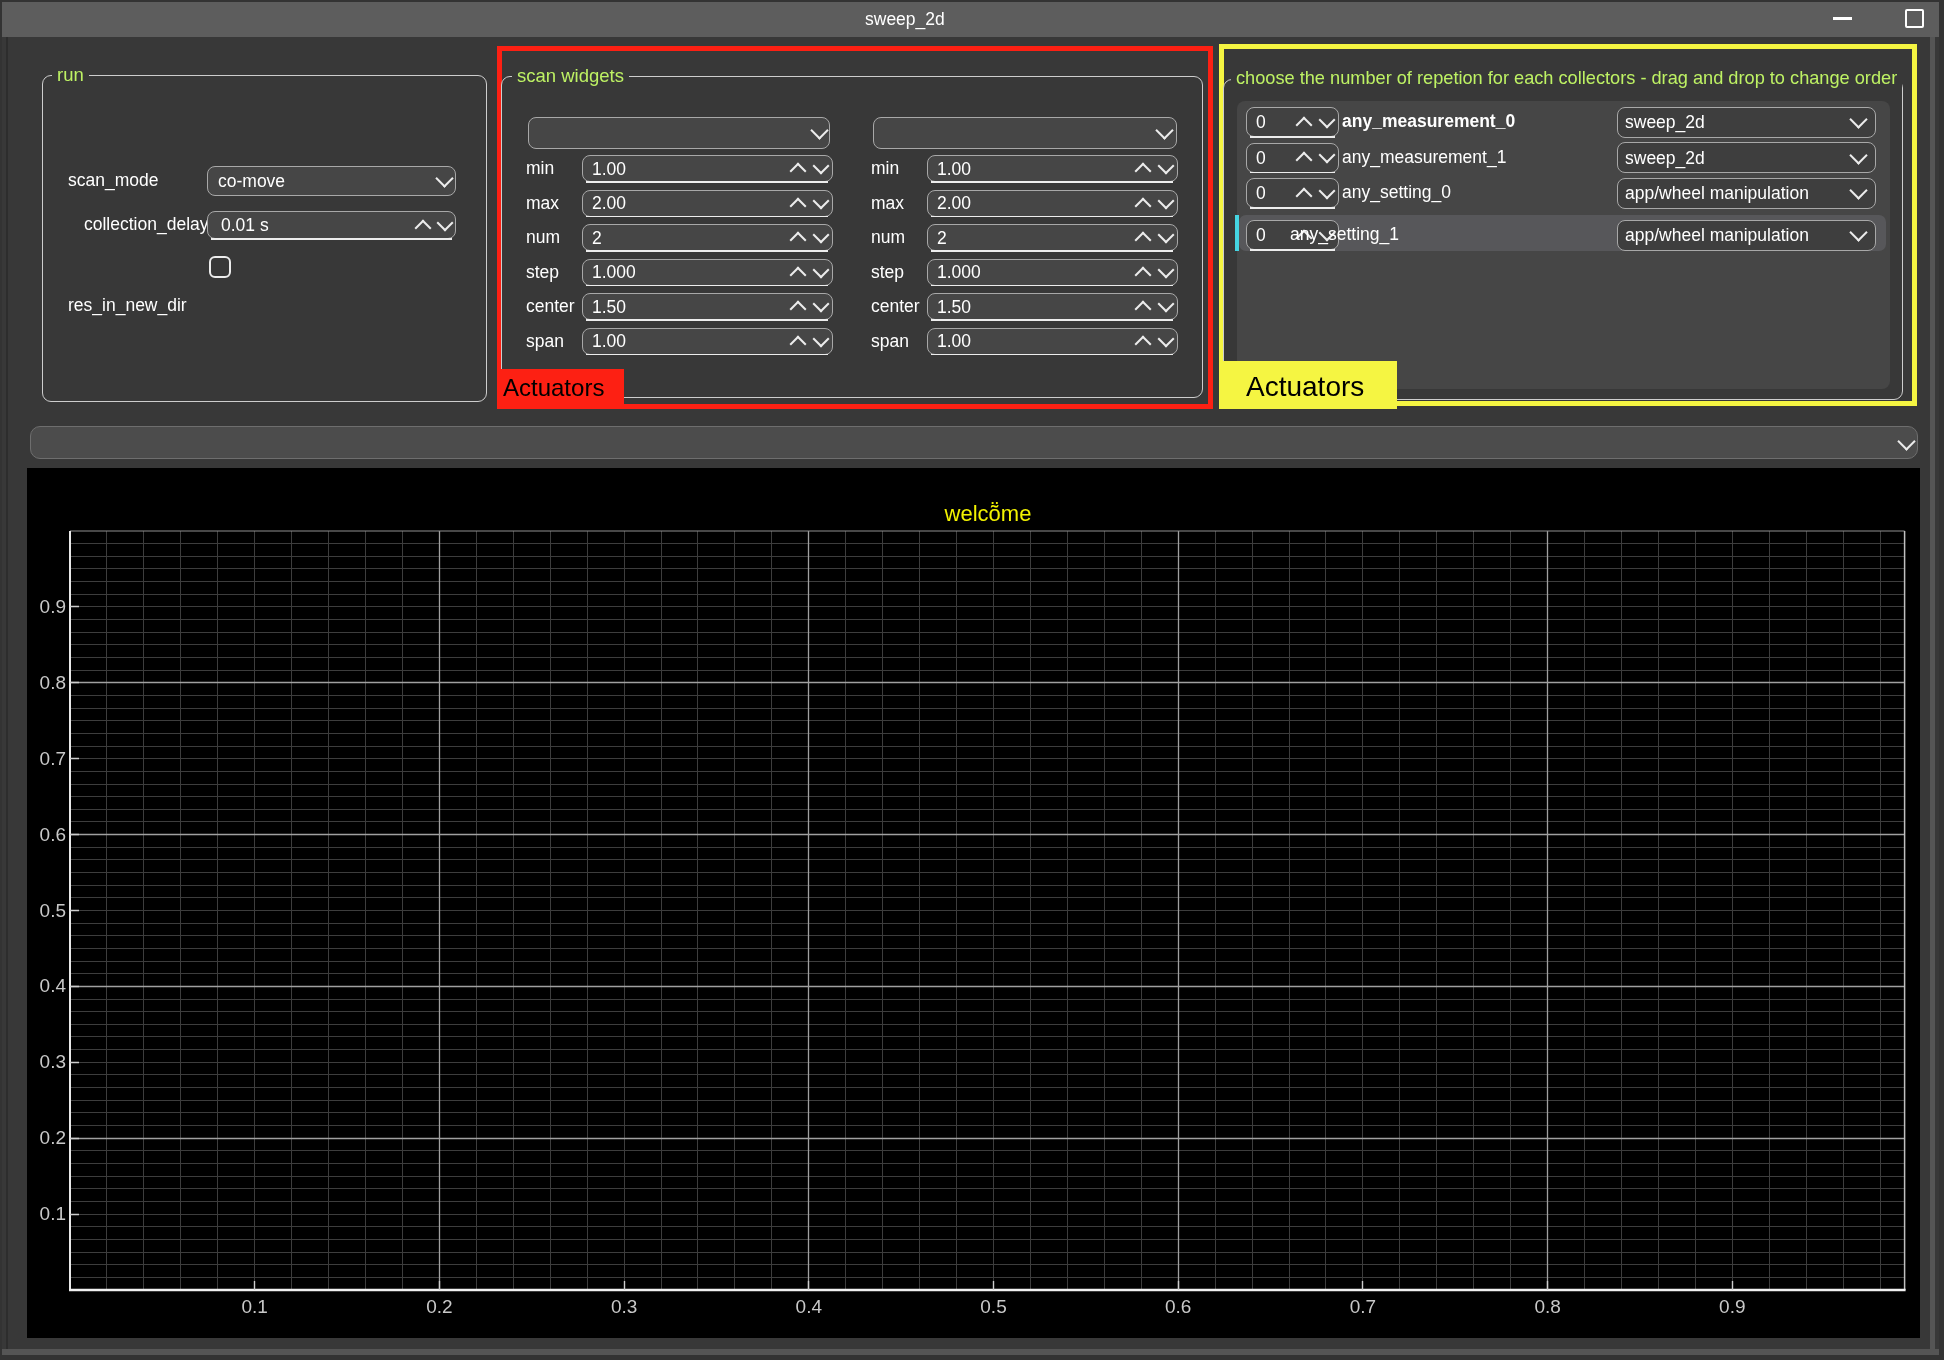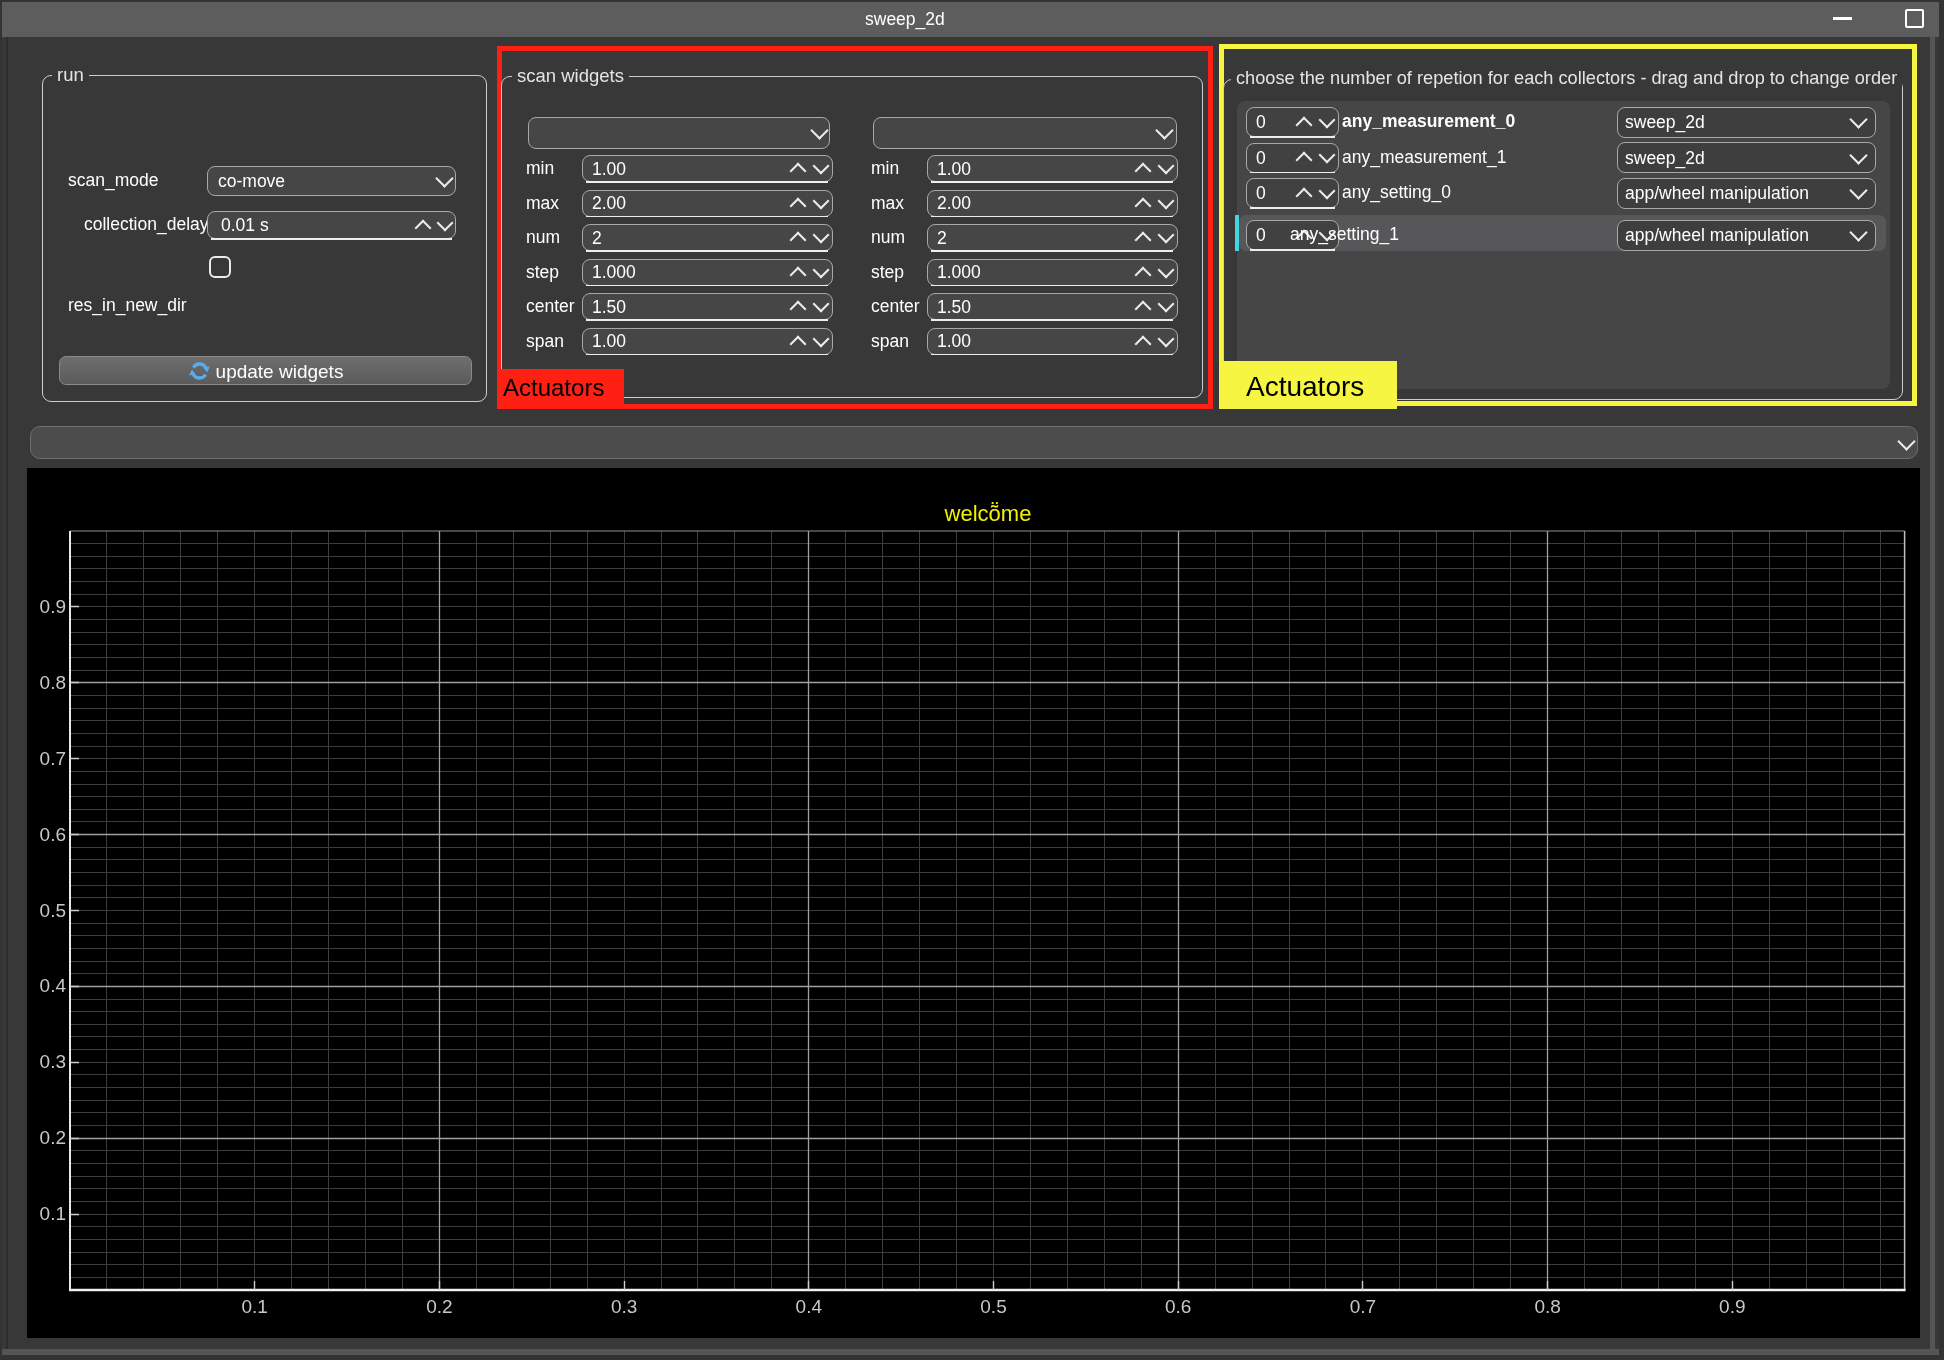--- a/index.html
+++ b/index.html
@@ -1,21 +1,21 @@
 <!DOCTYPE html>
 <html><head><meta charset="utf-8">
 <style>
 *{margin:0;padding:0;box-sizing:border-box;}
 html,body{width:1944px;height:1360px;background:#333333;font-family:"Liberation Sans",sans-serif;overflow:hidden;}
 .abs{position:absolute;}
 #page{position:relative;width:1944px;height:1360px;}
 .content{position:absolute;left:2px;top:37px;width:1940px;height:1313px;background:#383838;}
 .titlebar{position:absolute;left:2px;top:2px;width:1940px;height:35px;background:#5d5d5d;}
 .group{position:absolute;border:1px solid #cdcdcd;border-radius:9px;}
-.glabel{position:absolute;top:-12px;background:#383838;padding:0 5px;font-size:18.5px;color:#e5e5e5;white-space:nowrap;}
+.glabel{position:absolute;top:-12px;background:#383838;padding:0 5px;font-size:18.5px;color:#bef264;white-space:nowrap;}
 .combo{position:absolute;background:#464646;border:1px solid #a8a8a8;border-radius:8px;color:#fff;font-size:17.5px;}
 .combo .txt{position:absolute;left:10px;top:50%;transform:translateY(-50%);white-space:nowrap;}
 .spin{position:absolute;background:#464646;border:1px solid #a8a8a8;border-radius:8px;color:#fff;font-size:17.5px;}
 .spin .txt{position:absolute;left:10px;top:50%;transform:translateY(-50%);white-space:nowrap;}
 .ul{position:absolute;background:#ededed;height:1.7px;}
 .cd{position:absolute;width:13px;height:13px;border:solid #ececec;border-width:0 2.4px 2.4px 0;transform:rotate(45deg);}
 .cu{position:absolute;width:13px;height:13px;border:solid #ececec;border-width:0 2.4px 2.4px 0;transform:rotate(225deg);}
 .lbl{position:absolute;color:#fff;font-size:17.5px;white-space:nowrap;}
 .ann{position:absolute;color:#000;white-space:nowrap;}
 </style></head><body>
@@ -42,28 +42,20 @@
 <span class="cd" style="left:437.5px;top:171.8px;width:13px;height:13px;border-width:0 2.4px 2.4px 0;"></span>
 <div class="lbl" style="left:84px;top:214px;">collection_delay</div>
 <div class="spin" style="left:207px;top:211px;width:249px;height:28px;">
       <span class="txt" style="left:13px;">0.01 s</span>
     </div>
 <span class="cu" style="left:417.0px;top:221.5px;width:12px;height:12px;border-width:0 2.3px 2.3px 0;"></span>
 <span class="cd" style="left:439.0px;top:216.5px;width:12px;height:12px;border-width:0 2.3px 2.3px 0;"></span>
 <div class="ul" style="left:211px;top:238px;width:241px;"></div>
 <div class="lbl" style="left:68px;top:258px;margin-top:37px;">res_in_new_dir</div>
 <div class="abs" style="left:209px;top:256px;width:22px;height:22px;border:2px solid #ececec;border-radius:6px;"></div>
-<div class="abs" style="left:59px;top:356px;width:413px;height:29px;background:linear-gradient(#6e6e6e,#5b5b5b);border:1px solid #8a8a8a;border-radius:7px;">
-<div style="position:absolute;left:0;right:0;top:50%;transform:translateY(-50%);text-align:center;color:#fff;font-size:19px;"><svg width="23" height="23" viewBox="0 0 24 24" style="vertical-align:-5px;margin-right:5px;">
-          <path d="M5.68 8.35 A 7.3 7.3 0 0 1 18.86 9.5" fill="none" stroke="#58acec" stroke-width="3.5"></path>
-          <path d="M18.32 15.65 A 7.3 7.3 0 0 1 5.14 14.5" fill="none" stroke="#58acec" stroke-width="3.5"></path>
-          <path d="M16.2 8.6 22.8 7.4 19.9 13.6z" fill="#58acec"></path>
-          <path d="M7.8 15.4 1.2 16.6 4.1 10.4z" fill="#58acec"></path>
-        </svg>update widgets</div>
-</div>
 <div class="abs" style="left:497px;top:46px;width:716px;height:363px;border:5px solid #fd2013;"></div>
 <div class="group" style="left:501px;top:76px;width:702px;height:322px;">
 <div class="glabel" style="left:10px;">scan widgets</div>
 </div>
 <div class="abs" style="left:497px;top:369px;width:127px;height:40px;background:#fd2013;"></div>
 <div class="ann" style="left:503px;top:374px;font-size:24px;">Actuators</div>
 <div class="combo" style="left:528px;top:117px;width:302px;height:32px;"></div>
 <span class="cd" style="left:812.5px;top:123.8px;width:13px;height:13px;border-width:0 2.4px 2.4px 0;"></span>
 <div class="lbl" style="left:526px;top:158.0px;">min</div>
     <div class="spin" style="left:582px;top:155.0px;width:251px;height:27px;">

